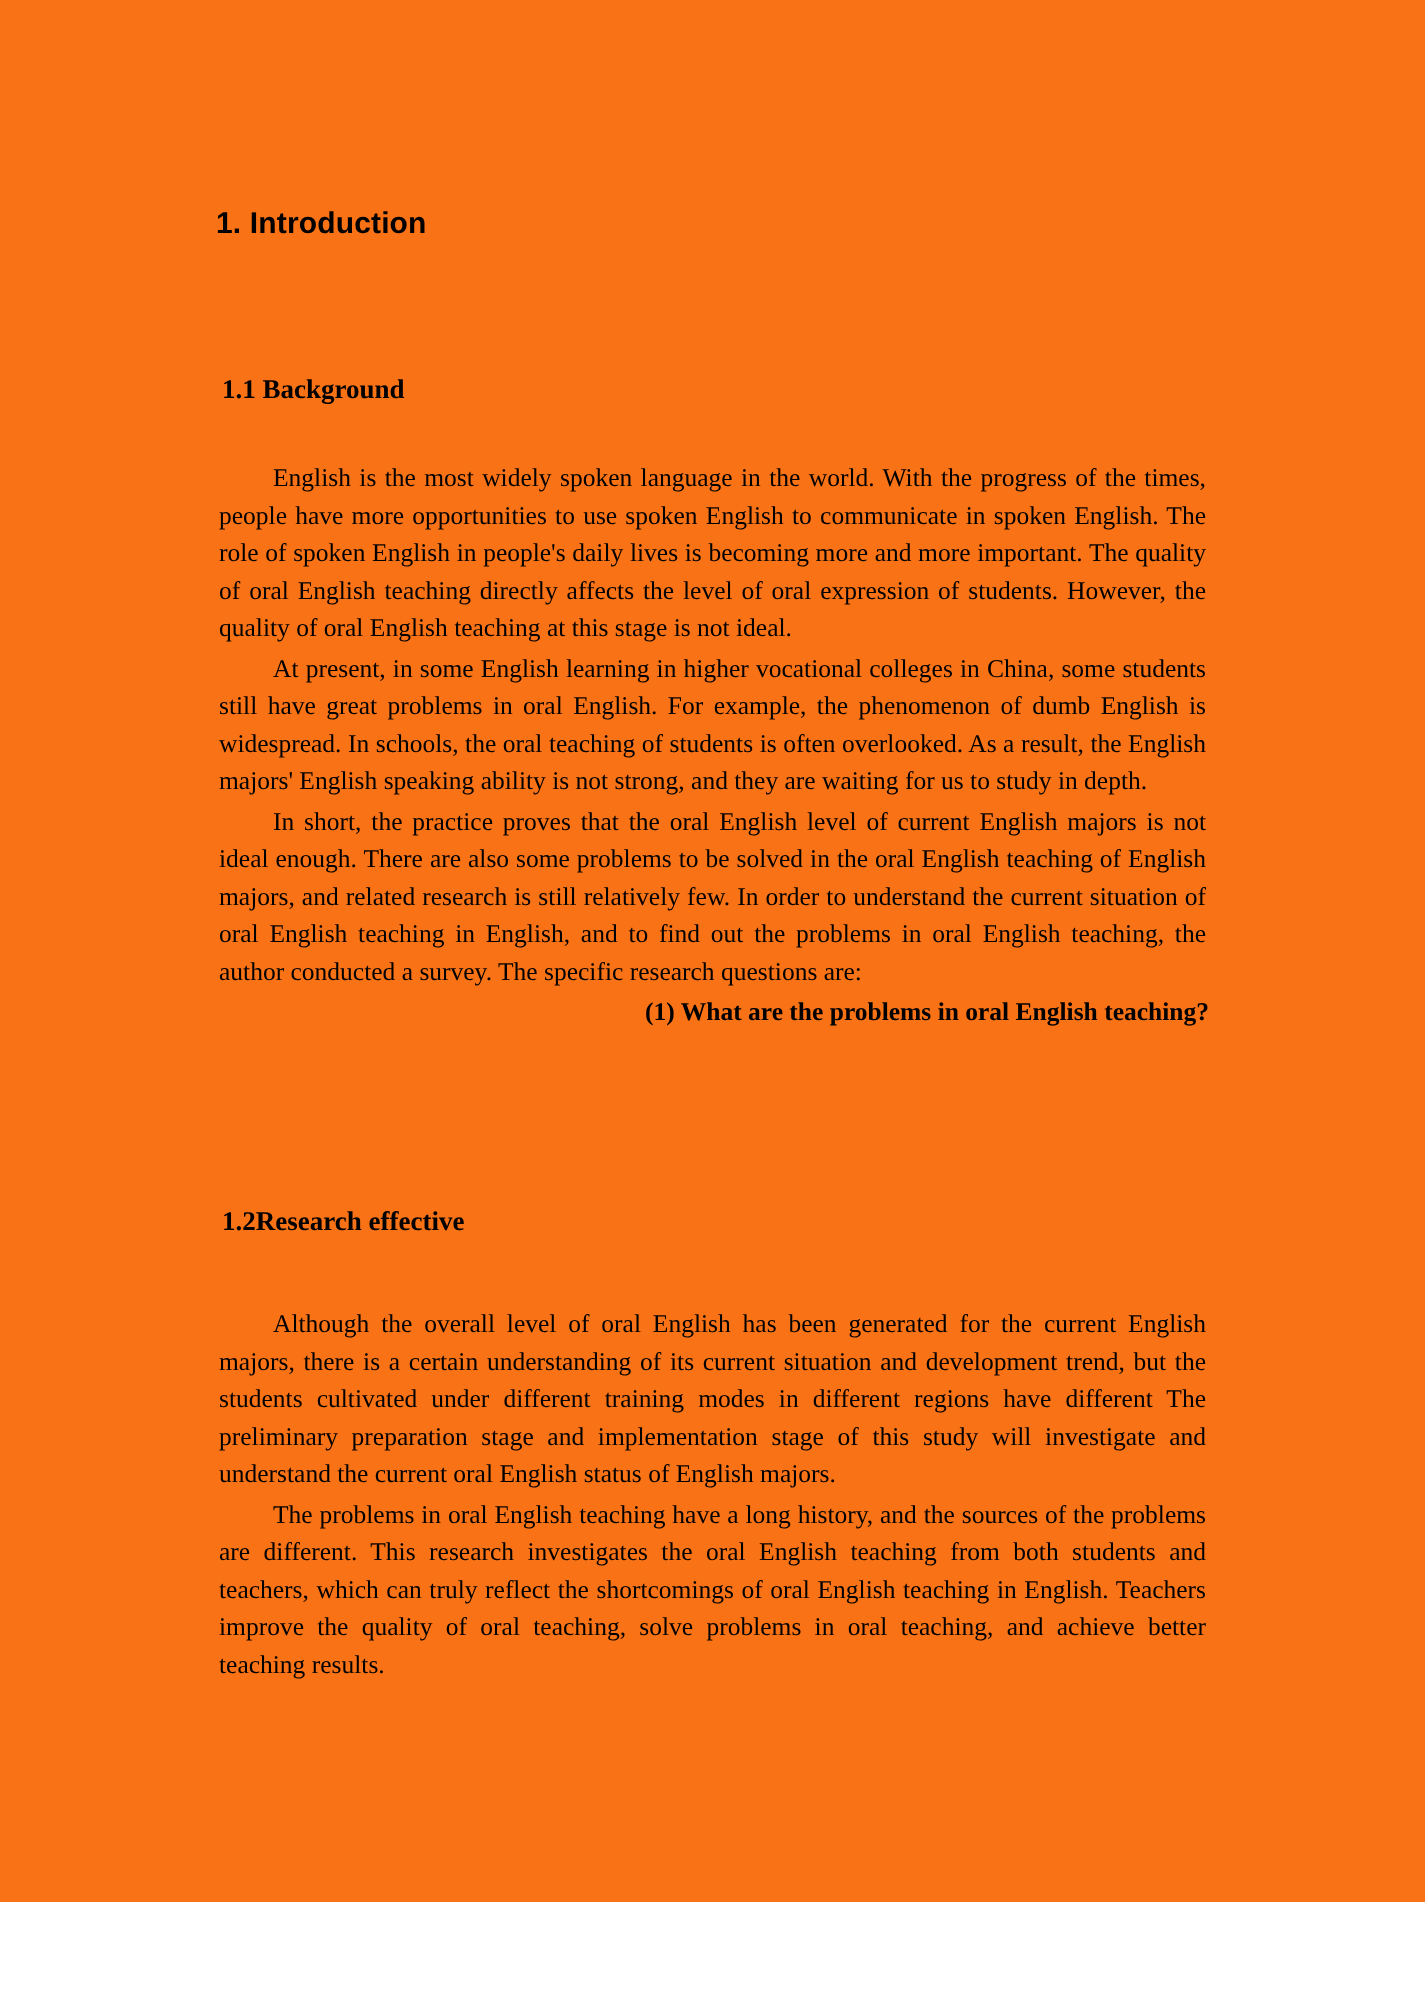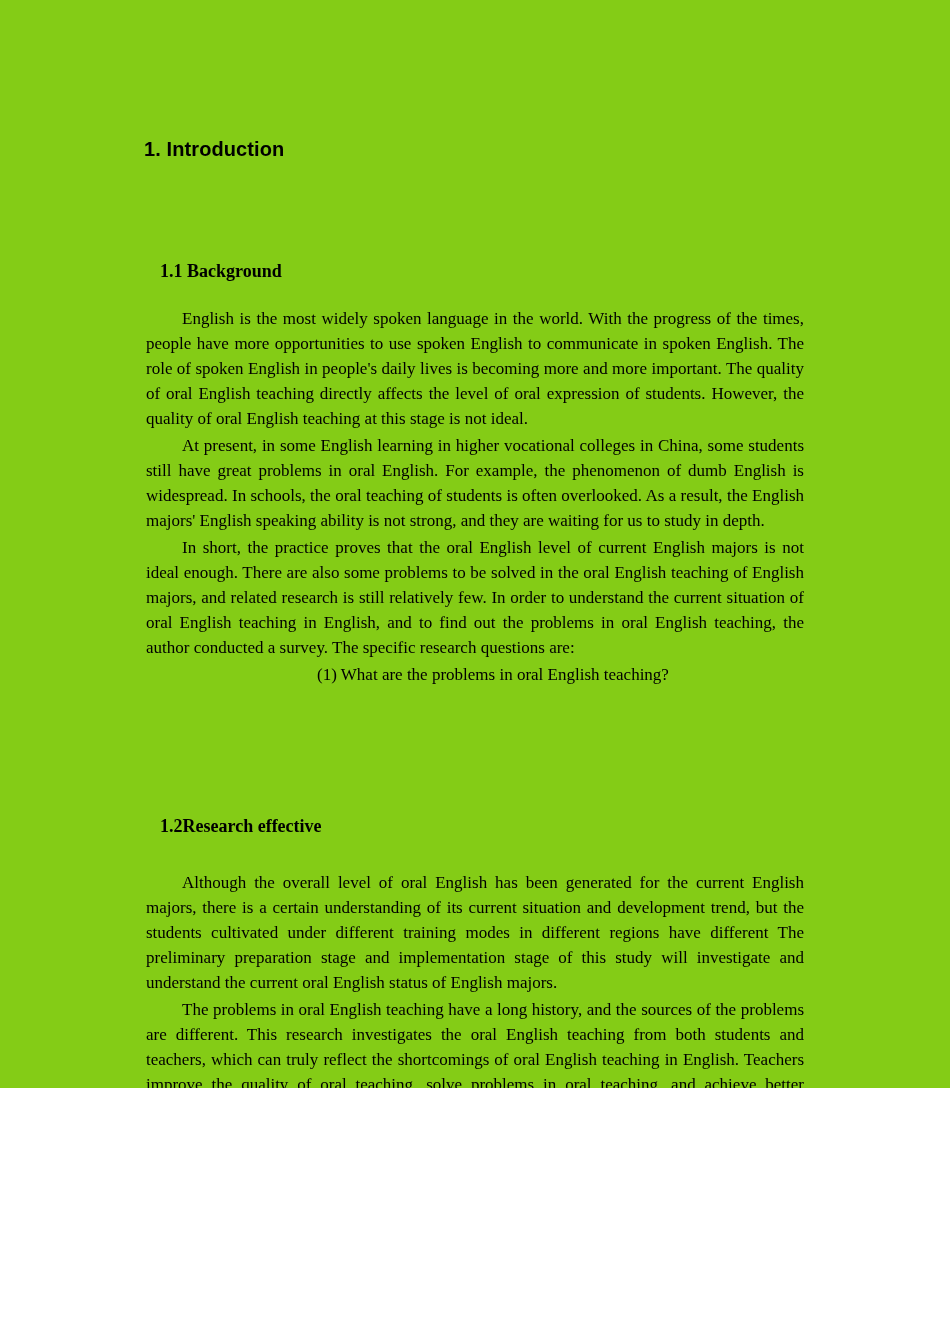--- a/index.html
+++ b/index.html
@@ -10,22 +10,22 @@
   body {
     width: 950px;
     height: 1344px;
     font-family: "Liberation Serif", "DejaVu Serif", serif;
     color: #000000;
     -webkit-font-smoothing: antialiased;
   }
   .page {
     position: relative;
     width: 950px;
-    height: 1088px;
-    background: #84cc16;
+    height: 1268px;
+    background: #f97316;
     box-sizing: border-box;
     padding: 0;
     overflow: hidden;
   }
   .content {
     position: absolute;
     left: 144px;
     top: 0;
     width: 662px;
   }
@@ -42,21 +42,21 @@
     position: absolute;
     top: 136px;
     left: 0;
     white-space: pre;
   }
   .h2 {
     font-family: "Liberation Serif", "DejaVu Serif", serif;
     font-weight: bold;
     font-size: 18px;
     line-height: 24px;
-    margin: 16px;
+    margin: 4px;
     padding: 0;
     white-space: pre;
   }
   .h2.bg {
     position: absolute;
     top: 243px;
     left: 0;
   }
 
   
@@ -73,23 +73,24 @@
     text-align: justify;
     text-justify: inter-word;
     text-indent: 36px;
     hyphens: none;
   }
   p.item {
     margin: 0;
     padding: 0;
     font-size: 17px;
     line-height: 25px;
-    text-align: center;
+    text-align: right;
     text-indent: 36px;
     white-space: nowrap;
+    font-weight: bold;
   }
 </style>
 </head>
 <body>
 
 <div class="page">
   <div class="content">
 
     <h1 class="h1">1. Introduction</h1>
 

